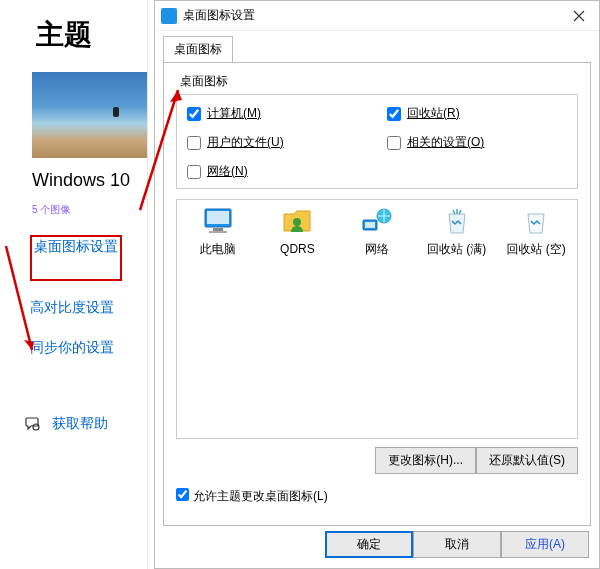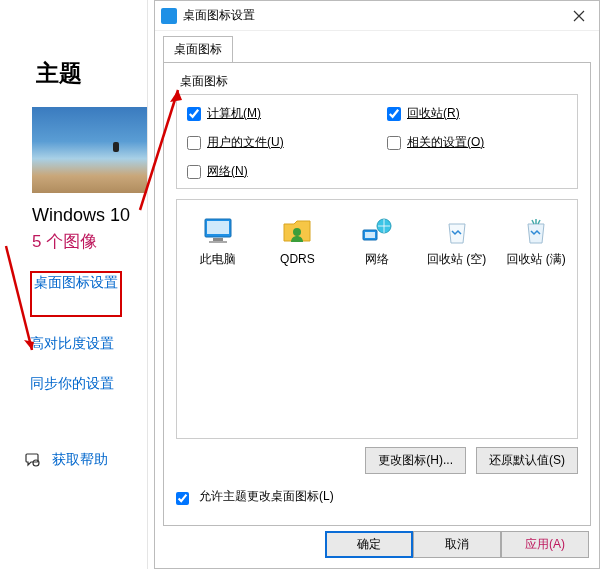--- a/index.html
+++ b/index.html
@@ -14,29 +14,29 @@
     }
     .settings-panel {
       position: absolute;
       left: 0; top: 0;
       width: 148px;
       height: 569px;
       padding: 16px 10px 10px 30px;
       background: #fff;
       border-right: 1px solid #e5e5e5;
     }
-    .settings-title { font-size: 23px; font-weight: 600; margin-bottom: 18px; margin-left:6px;margin-top:42px;}
+    .settings-title { font-size: 28px; font-weight: 600; margin-bottom: 18px; margin-left:6px;}
     .theme-thumb {
       width: 115px; height: 86px;
       background: linear-gradient(to bottom,#3a7bbf 0%,#5a9dd4 40%,#a8d0e6 60%,#c9a77a 80%,#b08c5e 100%);
       position: relative; margin-bottom: 12px; margin-left:2px;
     }
     .theme-thumb::after{content:"";position:absolute;right:28px;top:35px;width:6px;height:10px;background:#222;border-radius:2px;}
     .theme-name { font-size: 18px; margin-left:2px; }
-    .theme-count { font-size: 17px; color: #be185d; margin-top: 4px; margin-left:2px; }
+    .theme-count { font-size: 10px; color: #8b5cf6; margin-top: 12px; margin-left:2px; }
     .related-hdr { font-size: 18px; font-weight: 500; margin-top: 130px; color:#222;}
     .link-list { margin-top: 18px; }
     .link-list a { display: block; color: #0066cc; font-size: 14px; text-decoration: none; margin-bottom: 22px; cursor:pointer;}
     .link-highlight { border: 2px solid #d40000; display:inline-block; padding:1px 2px; margin-bottom:18px;}
     .help-row { display:flex;align-items:center;color:#0066cc;font-size:14px;margin-top:58px;cursor:pointer;gap:10px; margin-left:-6px;}
     .help-row .icn{width:18px;height:18px;display:inline-flex;align-items:center;justify-content:center;}
     .dlg {
       position: absolute;
       left: 154px; top: 0;
       width: 446px; height: 569px;
@@ -49,30 +49,30 @@
     .titlebar .close{margin-left:auto;width:40px;height:28px;display:flex;align-items:center;justify-content:center;cursor:pointer;}
     .tabstrip{display:flex;padding:4px 0 0 8px;}
     .tab{border:1px solid #bbb;border-bottom:1px solid #fff;padding:4px 10px;font-size:12px;background:#fff;position:relative;top:1px;cursor:pointer;}
     .tabbody{border:1px solid #bbb;margin:0 8px 8px 8px;padding:10px 12px 12px 12px;height:464px;position:relative;}
     .grp-label{font-size:12px;margin:0 0 4px 4px;}
     .grp{border:1px solid #ccc;padding:10px 10px 8px 10px;margin-bottom:10px;}
     .chk-grid{display:grid;grid-template-columns:1fr 1fr;row-gap:12px;column-gap:20px;}
     .chk{display:flex;align-items:center;gap:6px;font-size:12px;cursor:pointer;text-decoration:underline;}
     .chk input{width:14px;height:14px;cursor:pointer;}
     .chk u{text-decoration:underline;}
-    .iconwell{border:1px solid #ccc;height:240px;padding:16px 8px;}
+    .iconwell{border:1px solid #ccc;height:240px;padding:6px 8px;}
     .iconrow{display:flex;gap:14px;justify-content:flex-start;}
     .sysicn{display:flex;flex-direction:column;align-items:center;width:68px;cursor:pointer;}
     .sysicn .glyph{width:34px;height:30px;display:flex;align-items:center;justify-content:center;margin-bottom:6px;}
     .sysicn .lbl{font-size:12px;text-align:center;line-height:1.2;}
-    .btnrow{display:flex;gap:10px;justify-content:flex-end;margin-top:8px;}
+    .btnrow{display:flex;justify-content:flex-end;margin-top:8px;}
     .btn{border:1px solid #aaa;background:#e9e9e9;padding:4px 12px;font-size:12px;cursor:pointer;min-width:88px;text-align:center;}
     .btn.default{border:2px solid #0a6cd6;padding:3px 11px;}
-    .btn.disabled{color:#be185d;cursor:default;}
-    .allow-row{display:flex;align-items:flex-end;gap:10px;margin-top:14px;font-size:12px;}
+    .btn.disabled{color:#1d4ed8;cursor:default;}
+    .allow-row{display:flex;align-items:flex-start;gap:4px;margin-top:14px;font-size:12px;}
     .dlg-btnbar{position:absolute;right:10px;bottom:10px;display:flex;}
     svg{display:block;}
     .red-arrow{position:absolute;z-index:10;pointer-events:none;}
   </style>
 </head>
 <body>
 
 <div class="settings-panel">
   <div class="settings-title">主题</div>
   <div class="theme-thumb"></div>
@@ -171,35 +171,35 @@
                 <rect x="5" y="16" width="10" height="6" fill="#cfe9fb"></rect>
                 <circle cx="24" cy="10" r="7" fill="#3cc4e6" stroke="#29a0bd"></circle>
                 <path d="M18 10h12M24 3v14" stroke="#fff" stroke-width="0.8"></path>
               </svg>
           </span>
           <span class="lbl">网络</span>
         </div>
         <div class="sysicn">
           <span class="glyph">
             <svg width="34" height="30" viewBox="0 0 34 30">
-                <path d="M9 8h16l-2 19H11z" fill="#f3f9fd" stroke="#9fbdd3"></path>
-                <path d="M12 15l3 3 3-3 3 3" stroke="#2e8ad6" stroke-width="1.5" fill="none"></path>
-              </svg>
-          </span>
-          <span class="lbl">回收站 (空)</span>
-        </div>
-        <div class="sysicn">
-          <span class="glyph">
-            <svg width="34" height="30" viewBox="0 0 34 30">
                 <path d="M9 8h16l-2 19H11z" fill="#e8f3fb" stroke="#9fbdd3"></path>
                 <path d="M13 4l2 4M21 4l-2 4M17 3v5" stroke="#4aa" stroke-width="1.5"></path>
                 <path d="M12 15l3 3 3-3 3 3" stroke="#2e8ad6" stroke-width="1.5" fill="none"></path>
               </svg>
           </span>
           <span class="lbl">回收站 (满)</span>
+        </div>
+        <div class="sysicn">
+          <span class="glyph">
+            <svg width="34" height="30" viewBox="0 0 34 30">
+                <path d="M9 8h16l-2 19H11z" fill="#f3f9fd" stroke="#9fbdd3"></path>
+                <path d="M12 15l3 3 3-3 3 3" stroke="#2e8ad6" stroke-width="1.5" fill="none"></path>
+              </svg>
+          </span>
+          <span class="lbl">回收站 (空)</span>
         </div>
       </div>
     </div>
 
     <div class="btnrow">
       <div class="btn"><span>更改图标(H)...</span></div>
       <div class="btn"><span>还原默认值(S)</span></div>
     </div>
 
     <label class="allow-row">

